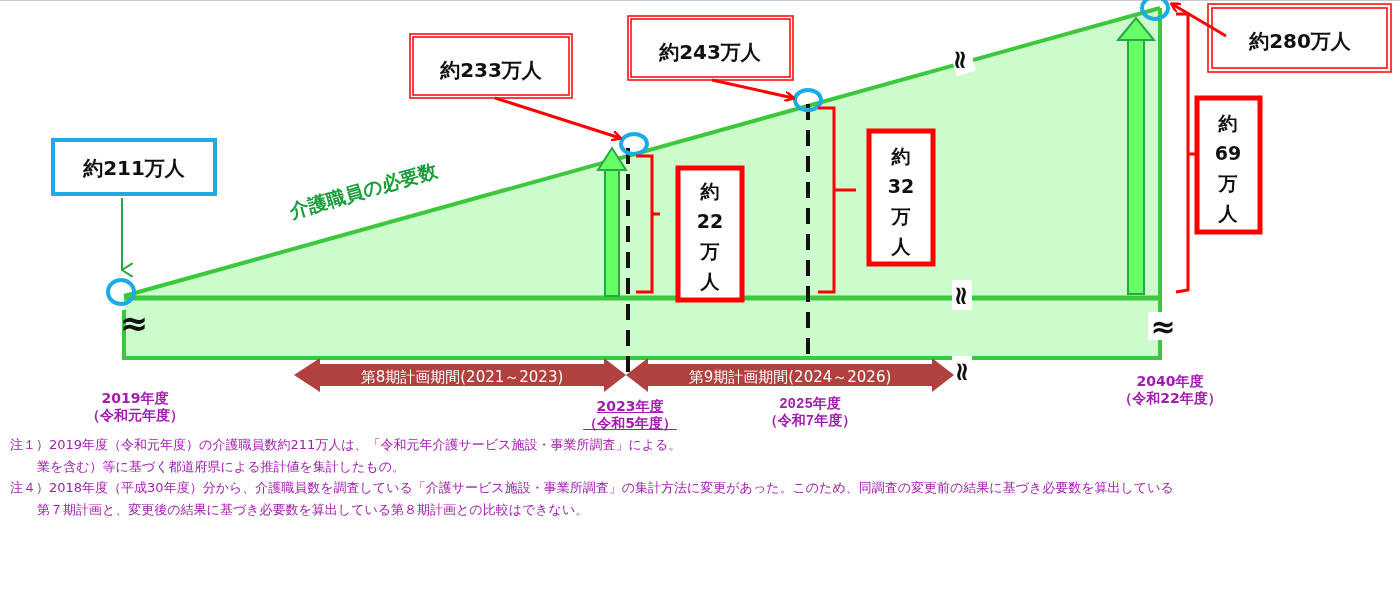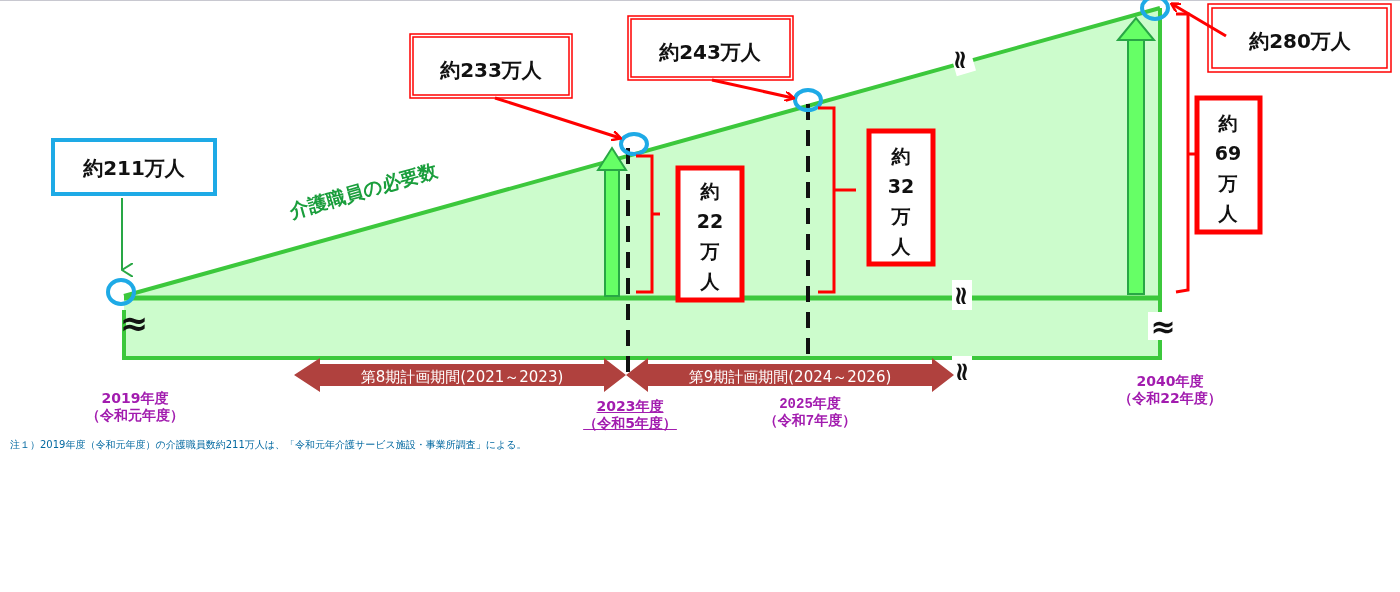--- a/index.html
+++ b/index.html
@@ -2,21 +2,21 @@
 <html><head>
 <meta charset="utf-8">
 <style>
   html, body { margin:0; padding:0; background:#ffffff; }
   body { width:1400px; height:592px; position:relative; overflow:hidden;
          font-family: "DejaVu Sans", "Liberation Sans", sans-serif; }
   .topline { position:absolute; left:0; top:0; width:1400px; height:1px; background:#c8c8d0; }
   svg.diagram { position:absolute; left:0; top:0; }
   .svgtxt { font-family: "DejaVu Sans", "Liberation Sans", sans-serif; font-weight:bold; fill:#111; }
   .notes { position:absolute; left:10px; top:434px; width:1385px;
-           font-family: "DejaVu Sans", "Liberation Sans", sans-serif; font-size:10px; color:#0369a1; line-height:21.5px; }
+           font-family: "DejaVu Sans", "Liberation Sans", sans-serif; font-size:13px; color:#a21caf; line-height:21.5px; }
   .note { position:relative; padding-left:0; }
   .note .cont { display:block; padding-left:27px; }
   .year-label { position:absolute; text-align:center; font-weight:bold; font-size:14px; line-height:17px; color:#a21caf;
                 font-family: "DejaVu Sans", "Liberation Sans", sans-serif; }
 </style>
 </head>
 <body>
 
 <div class="topline"></div>
 
@@ -146,14 +146,19 @@
 <div class="year-label" style="left:1100px; top:373px; width:140px;">
   <div>2040年度</div>
   <div>（令和22年度）</div>
 </div>
 
 <div class="notes">
   <div class="note">
     <span>注１）2019年度（令和元年度）の介護職員数約211万人は、「令和元年介護サービス施設・事業所調査」による。</span>
   </div>
   <div class="note">
+    <span class="cont">業を含む）等に基づく都道府県による推計値を集計したもの。</span>
+  </div>
+  <div class="note">
+    <span>注４）2018年度（平成30年度）分から、介護職員数を調査している「介護サービス施設・事業所調査」の集計方法に変更があった。このため、同調査の変更前の結果に基づき必要数を算出している</span>
+    <span class="cont">第７期計画と、変更後の結果に基づき必要数を算出している第８期計画との比較はできない。</span>
   </div>
 </div>
 
 </body></html>

